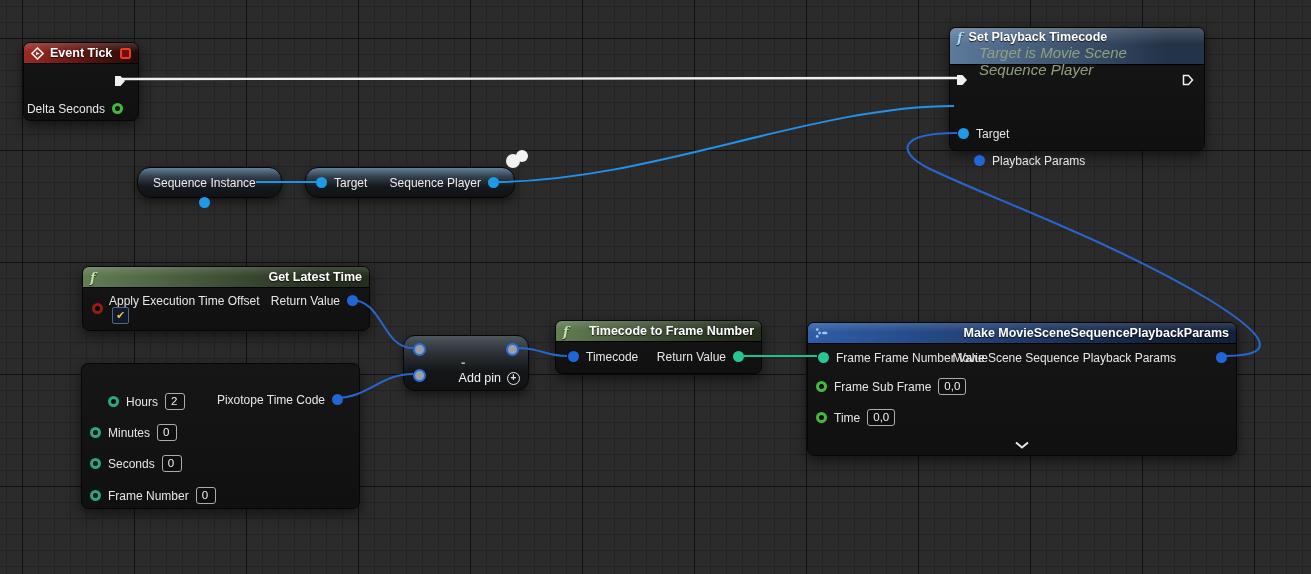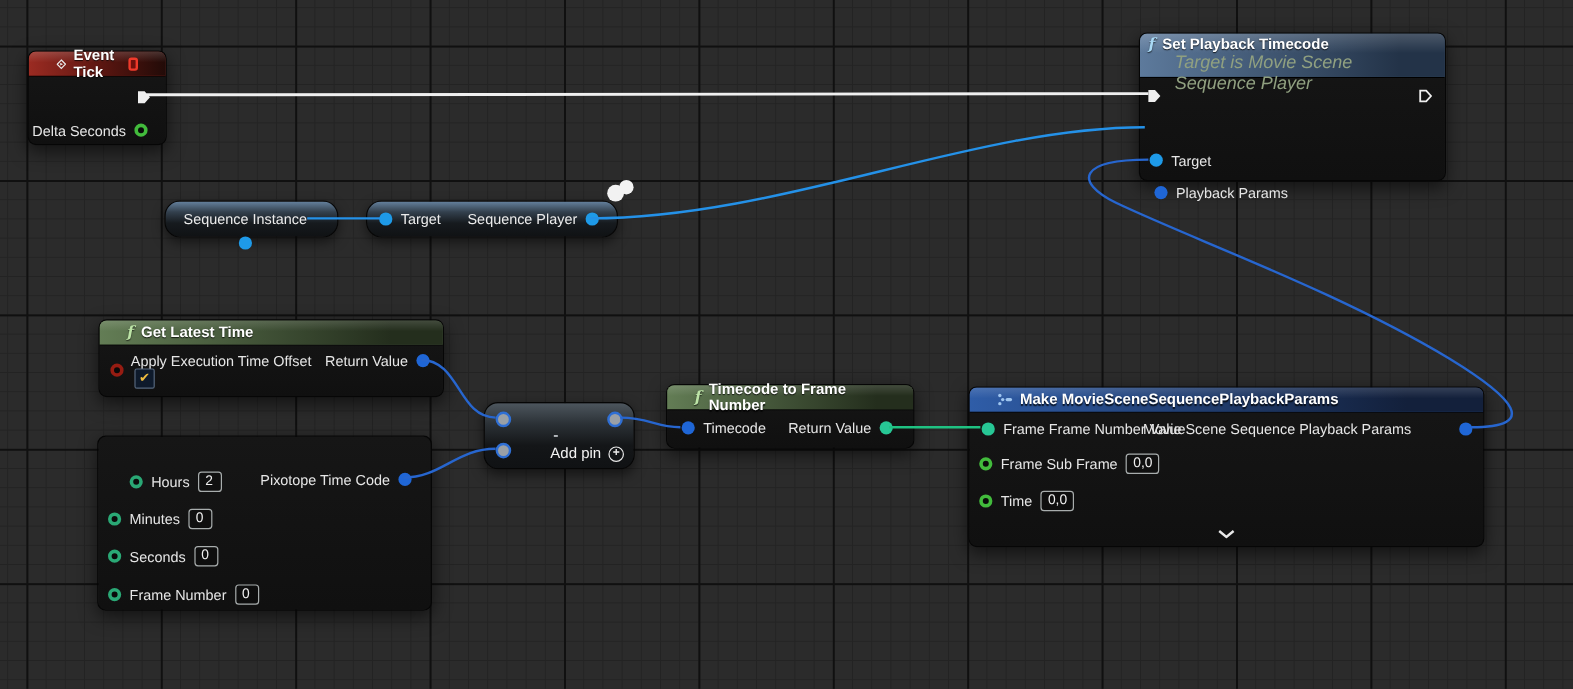--- a/index.html
+++ b/index.html
@@ -16,25 +16,26 @@
     background-position:22px 38px,22px 38px,6px 6px,6px 6px;
   }
   .node{
     position:absolute;
     background:linear-gradient(#161616,#101010);
     border:1px solid #060606;border-radius:7px;
     box-shadow:0 5px 14px rgba(0,0,0,.55);
     color:#e6e6e6;font-size:12px;
   }
   .hdr{
-    height:20px;display:flex;align-items:center;gap:6px;padding:0 23px;
+    height:20px;display:flex;align-items:center;gap:6px;padding:0 7px;
     border-radius:6px 6px 0 0;border-bottom:1px solid #000;
     font-weight:bold;font-size:12.5px;color:#fff;
     text-shadow:0 1px 1px rgba(0,0,0,.8);
     background-image:linear-gradient(rgba(255,255,255,.16),rgba(255,255,255,0) 45%);
+    justify-content:space-between;
   }
   .hdr.red{background-color:#7e1f18;background-image:linear-gradient(rgba(255,255,255,.16),rgba(255,255,255,0) 45%),linear-gradient(to right,#9b2b22,#591510 55%,#220b08);}
   .hdr.green{background-color:#46583c;background-image:linear-gradient(rgba(255,255,255,.14),rgba(255,255,255,0) 45%),linear-gradient(to right,#637d55,#242e1d 85%);}
   .hdr.blue{background-color:#23457e;background-image:linear-gradient(rgba(255,255,255,.14),rgba(255,255,255,0) 45%),linear-gradient(to right,#2f5da8,#13203b 85%);}
   .hdr2{height:34px;border-radius:6px 6px 0 0;border-bottom:1px solid #000;
     padding:2px 7px 0 7px;
     background-color:#3a5472;
     background-image:linear-gradient(rgba(255,255,255,.18),rgba(255,255,255,0) 45%),linear-gradient(to right,#5d7a9c,#233348 85%);}
   .hdr2 .l1{display:flex;align-items:center;gap:6px;font-weight:bold;font-size:12.5px;color:#fff;text-shadow:0 1px 1px rgba(0,0,0,.8);}
   .hdr2 .l2{margin-left:22px;font-style:italic;font-size:15px;color:#90a080;}
@@ -108,21 +109,21 @@
   </div>
   <div class="row" style="top:45px;right:10px;">
     <svg width="12" height="12" viewBox="0 0 12 12">
         <path d="M1.5 1.5 L6.5 1.5 L10.5 6 L6.5 10.5 L1.5 10.5 Z" fill="none" stroke="#efefef" stroke-width="1.5"></path>
       </svg>
   </div>
   <div class="row" style="top:99px;left:8px;">
     <span class="pin fill-az"></span>
     <span>Target</span>
   </div>
-  <div class="row" style="top:126px;left:12px;">
+  <div class="row" style="top:126px;left:24px;">
     <span class="pin fill-bl"></span>
     <span>Playback Params</span>
   </div>
 </div>
 
 <div class="pill" style="left:137px;top:167px;width:143px;">
   <div class="row" style="position:static;margin-left:15px;flex-direction:column;">
     <span>Sequence Instance</span>
     <span class="pin fill-az"></span>
   </div>

